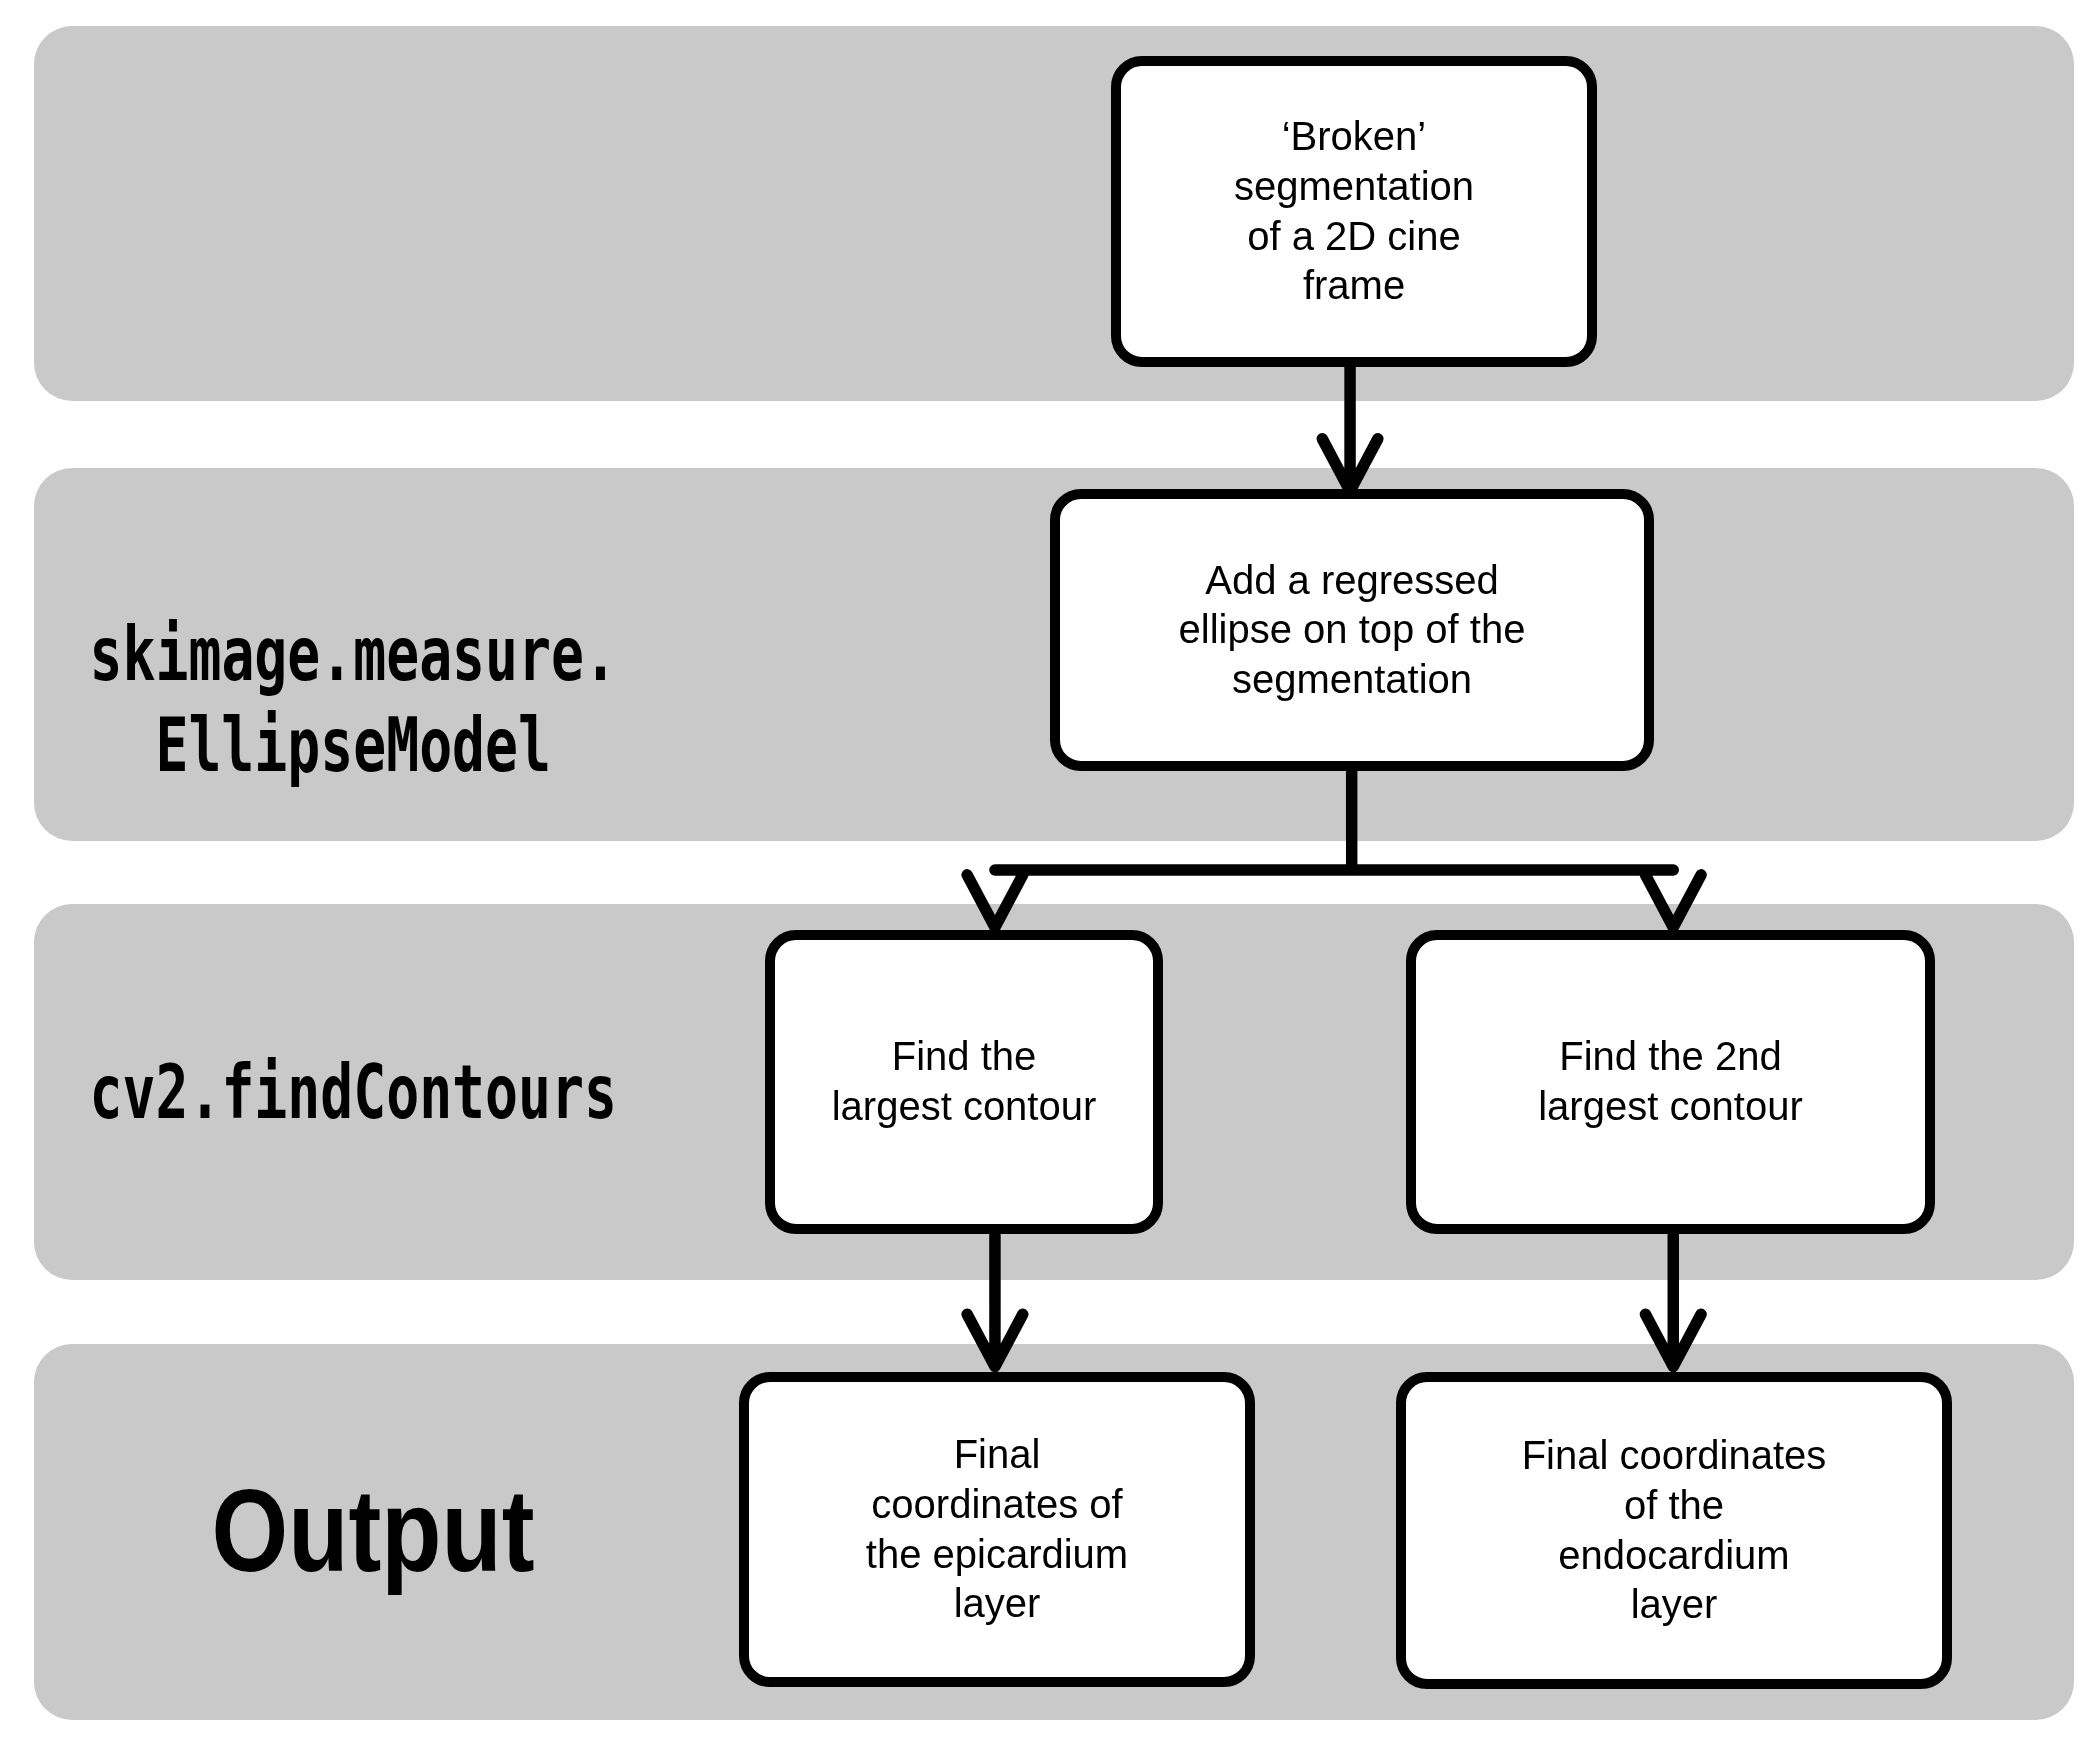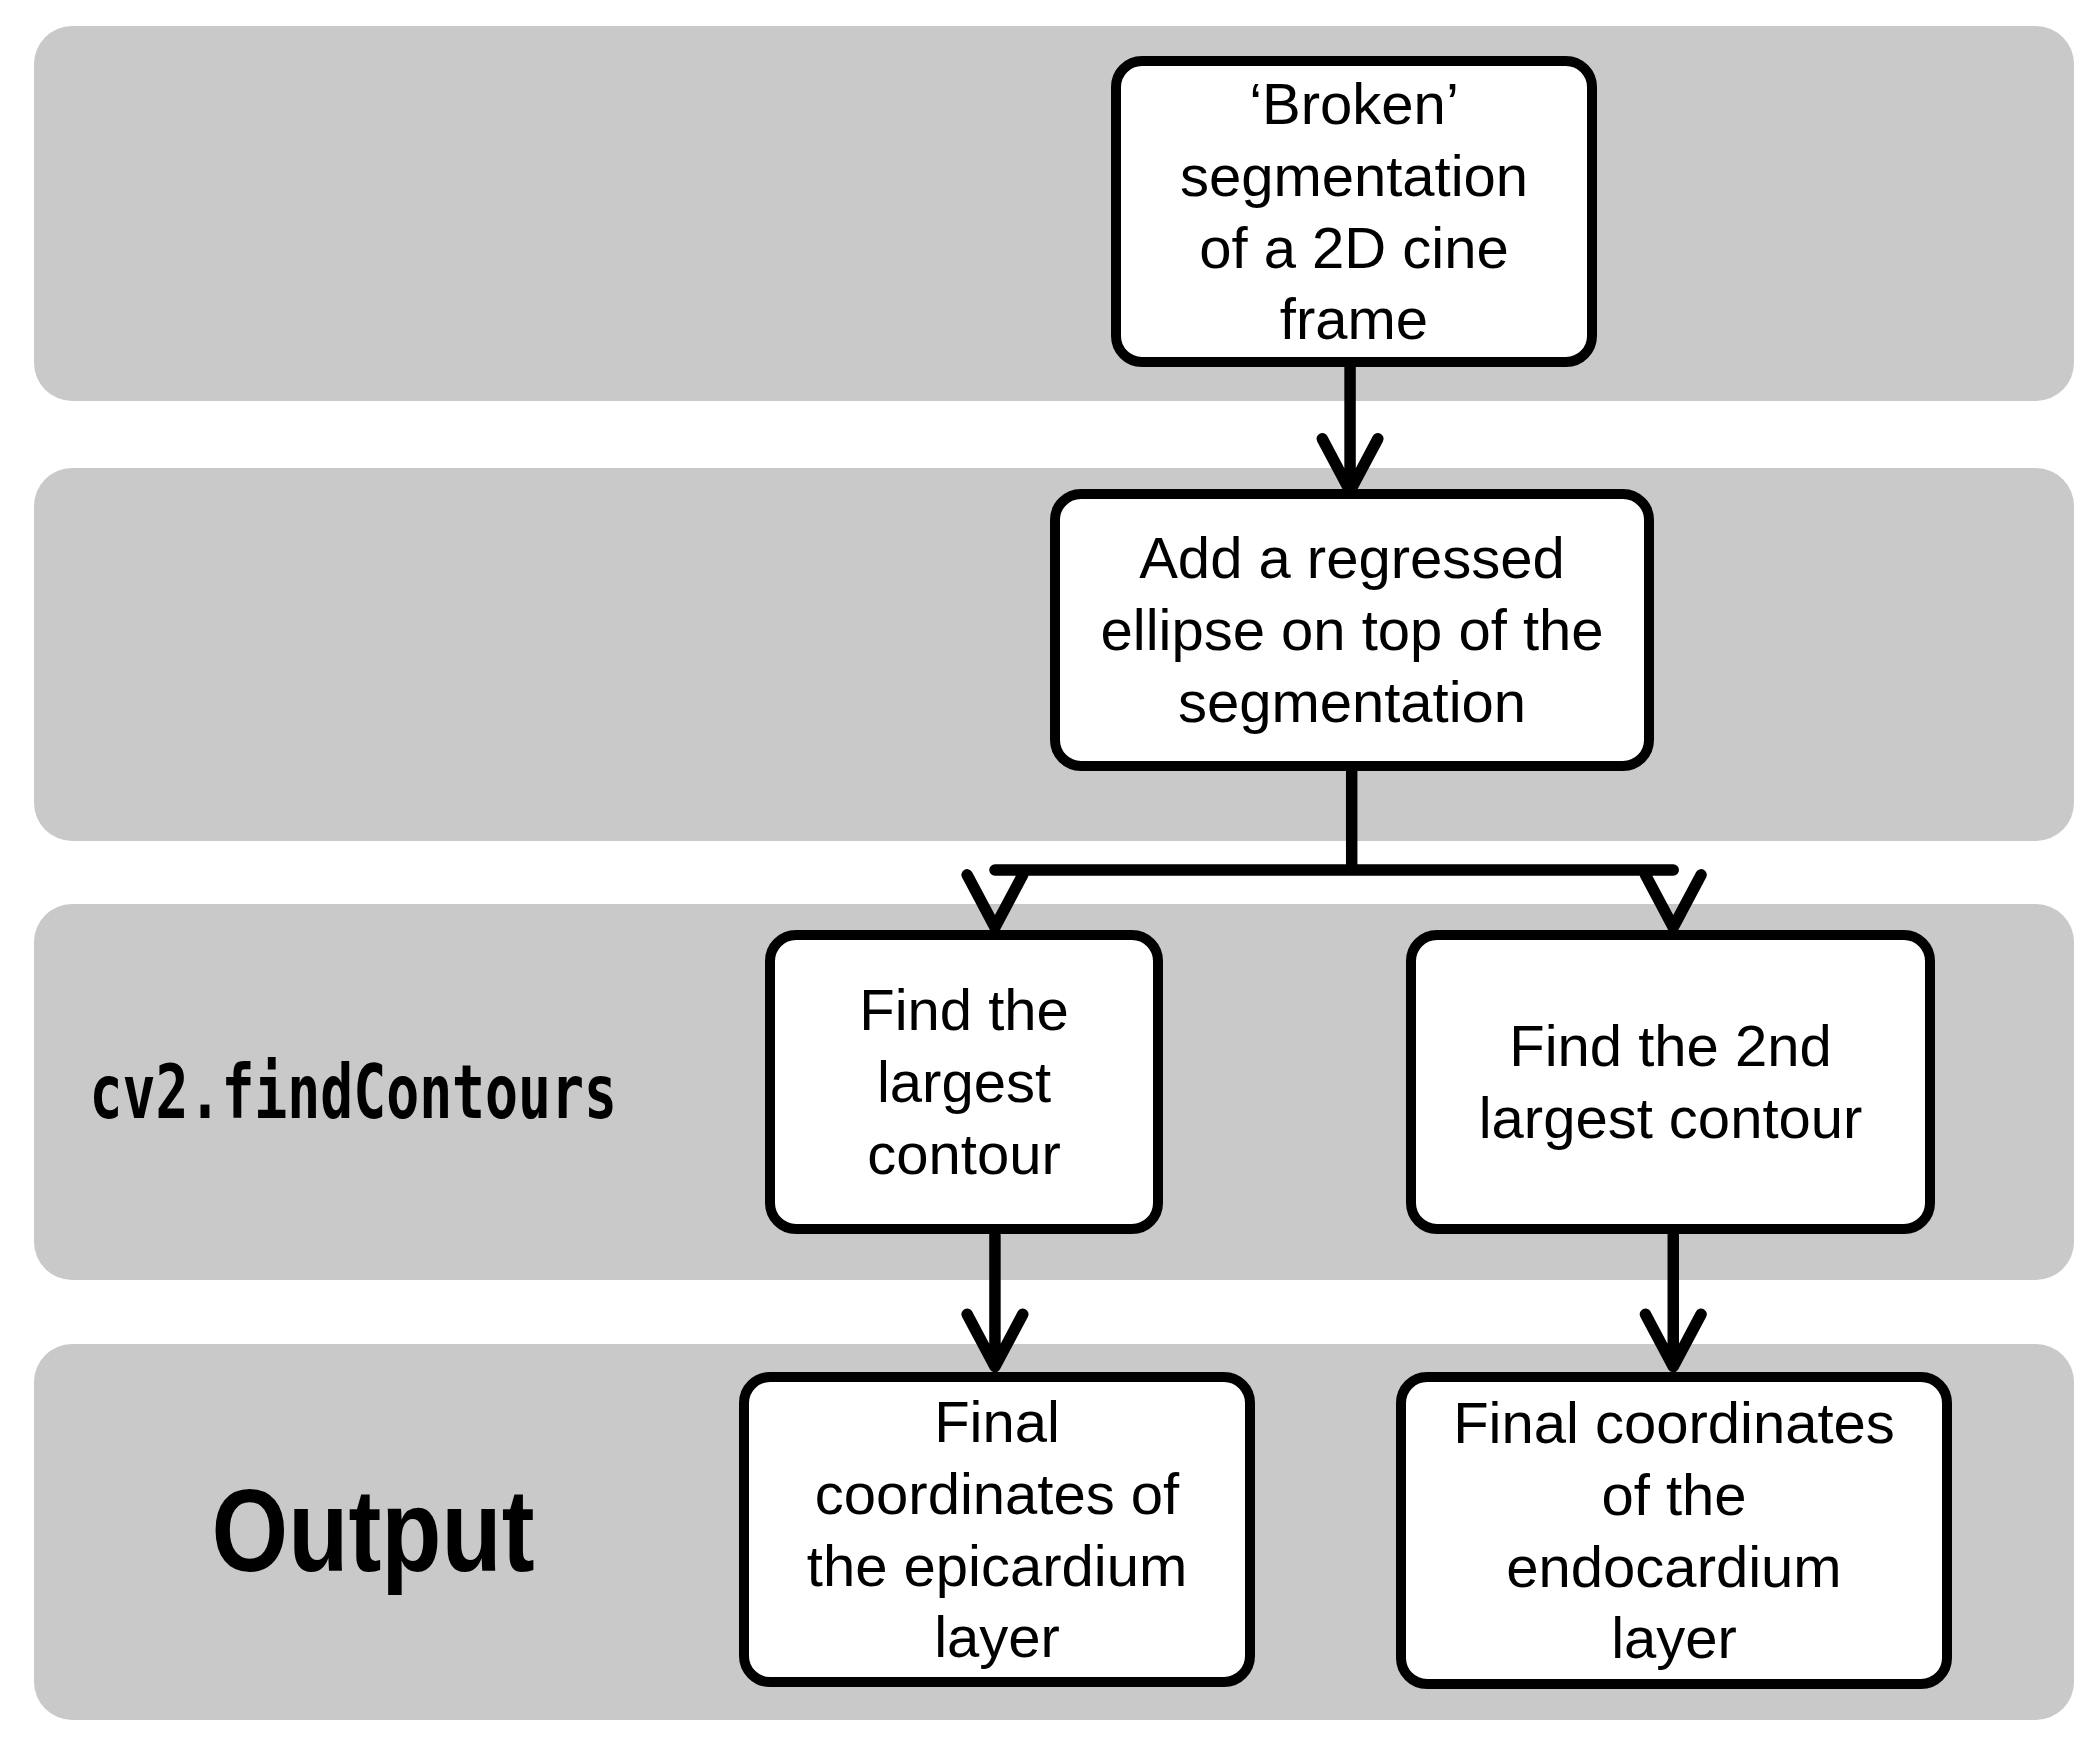--- a/index.html
+++ b/index.html
@@ -61,21 +61,21 @@
   .node {
     position: absolute;
     box-sizing: border-box;
     background: #ffffff;
     border: 10.6px solid #000000;
     border-radius: 31px;
     display: flex;
     align-items: center;
     justify-content: center;
     text-align: center;
-    font-size: 58px;
+    font-size: 40px;
     line-height: 1.24;
     white-space: pre-line;
   }
   #node-broken        { left: 1111px; top: 56px;   width: 486px; height: 311px; }
   #node-add-ellipse   { left: 1050px; top: 489px;  width: 604px; height: 282px; }
   #node-largest       { left: 765px;  top: 930px; width: 398px; height: 304px; }
   #node-2nd-largest   { left: 1406px; top: 930px; width: 529px; height: 304px; }
   #node-epicardium    { left: 739px;  top: 1372px; width: 516px; height: 315px; }
   #node-endocardium   { left: 1396px; top: 1372px; width: 556px; height: 317px; }
 
@@ -90,20 +90,24 @@
 </head>
 <body>
 
 <div id="canvas">
 
   <div class="band" id="band-input"></div>
   <div class="band" id="band-ellipse"></div>
   <div class="band" id="band-contours"></div>
   <div class="band" id="band-output"></div>
 
+  <div class="row-label" id="label-ellipse">
+    <span class="label-text code-text">skimage.measure.
+EllipseModel</span>
+  </div>
   <div class="row-label" id="label-contours">
     <span class="label-text code-text">cv2.findContours</span>
   </div>
   <div class="row-label" id="label-output">
     <span class="label-text title-text">Output</span>
   </div>
 
   <svg id="flow-arrows" viewBox="0 0 2558 2131" xmlns="http://www.w3.org/2000/svg">
     <g fill="none" stroke-width="14" stroke-linecap="round" stroke-linejoin="round" stroke="#000000">
       <path d="M1650 448 L1650 596 M1616 536 L1650 600 L1684 536"></path>

